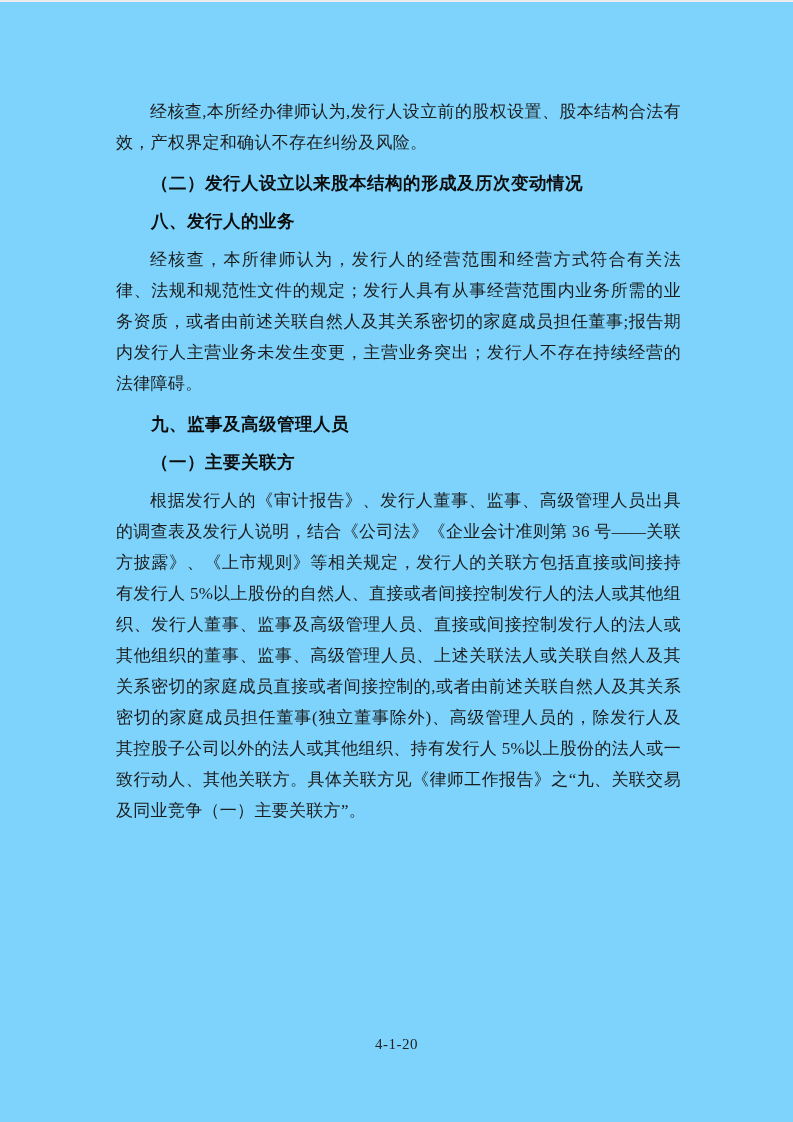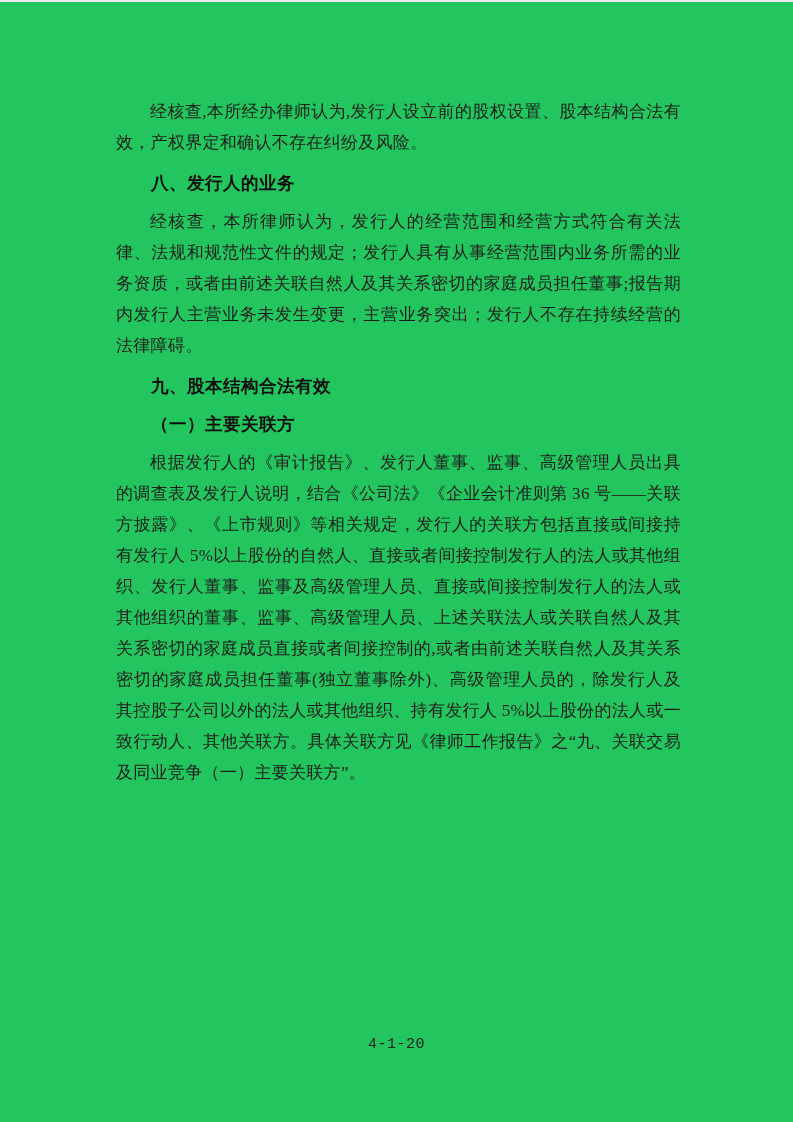--- a/index.html
+++ b/index.html
@@ -17,21 +17,21 @@
   }
   .top-edge {
     position: absolute;
     top: 0; left: 0; right: 0;
     height: 2px;
     background: #ededed;
   }
   .page {
     position: absolute;
     inset: 0;
-    background: #22c55e;
+    background: #7dd3fc;
   }
   .content {
     padding: 96px 112px 0 116px;
   }
   .para {
     margin: 0 0 10px 0;
     font-size: 17px;
     line-height: 31px;
     text-align: justify;
     text-indent: 2em;
@@ -49,41 +49,42 @@
   }
   .footer {
     position: absolute;
     top: 1036px;
     left: 0;
     right: 0;
     text-align: center;
     font-size: 15px;
     color: #222222;
     letter-spacing: 0.5px;
-    font-family: Liberation Mono, monospace;
+    font-family: Liberation Serif, serif;
   }
 </style>
 </head>
 <body>
 
 <div class="page">
   <div class="top-edge"></div>
 
   <div class="content">
     <p class="para">经核查,本所经办律师认为,发行人设立前的股权设置、股本结构合法有效，产权界定和确认不存在纠纷及风险。</p>
 
+    <h3 class="hd">（二）发行人设立以来股本结构的形成及历次变动情况</h3>
 
 
 
 
     <h2 class="hd">八、发行人的业务</h2>
 
     <p class="para">经核查，本所律师认为，发行人的经营范围和经营方式符合有关法律、法规和规范性文件的规定；发行人具有从事经营范围内业务所需的业务资质，或者由前述关联自然人及其关系密切的家庭成员担任董事;报告期内发行人主营业务未发生变更，主营业务突出；发行人不存在持续经营的法律障碍。</p>
 
-    <h2 class="hd">九、股本结构合法有效</h2>
+    <h2 class="hd">九、监事及高级管理人员</h2>
 
     <h3 class="hd">（一）主要关联方</h3>
 
     <p class="para">根据发行人的《审计报告》、发行人董事、监事、高级管理人员出具的调查表及发行人说明，结合《公司法》《企业会计准则第 36 号——关联方披露》、《上市规则》等相关规定，发行人的关联方包括直接或间接持有发行人 5%以上股份的自然人、直接或者间接控制发行人的法人或其他组织、发行人董事、监事及高级管理人员、直接或间接控制发行人的法人或其他组织的董事、监事、高级管理人员、上述关联法人或关联自然人及其关系密切的家庭成员直接或者间接控制的,或者由前述关联自然人及其关系密切的家庭成员担任董事(独立董事除外)、高级管理人员的，除发行人及其控股子公司以外的法人或其他组织、持有发行人 5%以上股份的法人或一致行动人、其他关联方。具体关联方见《律师工作报告》之“九、关联交易及同业竞争（一）主要关联方”。</p>
   </div>
 
   <div class="footer">4-1-20</div>
 </div>
 
 </body></html>

